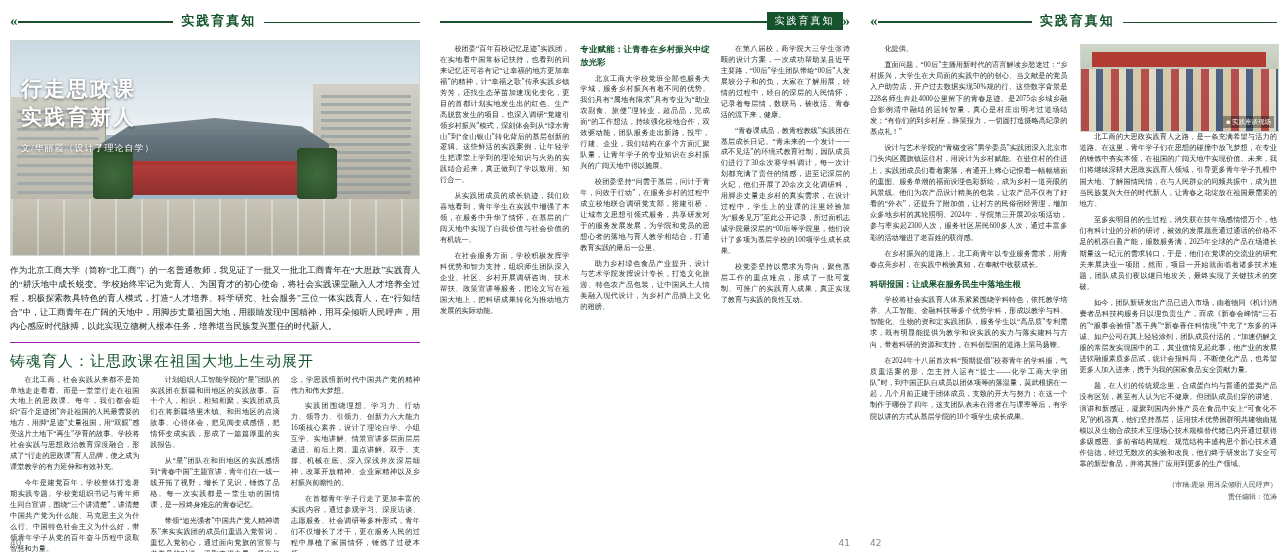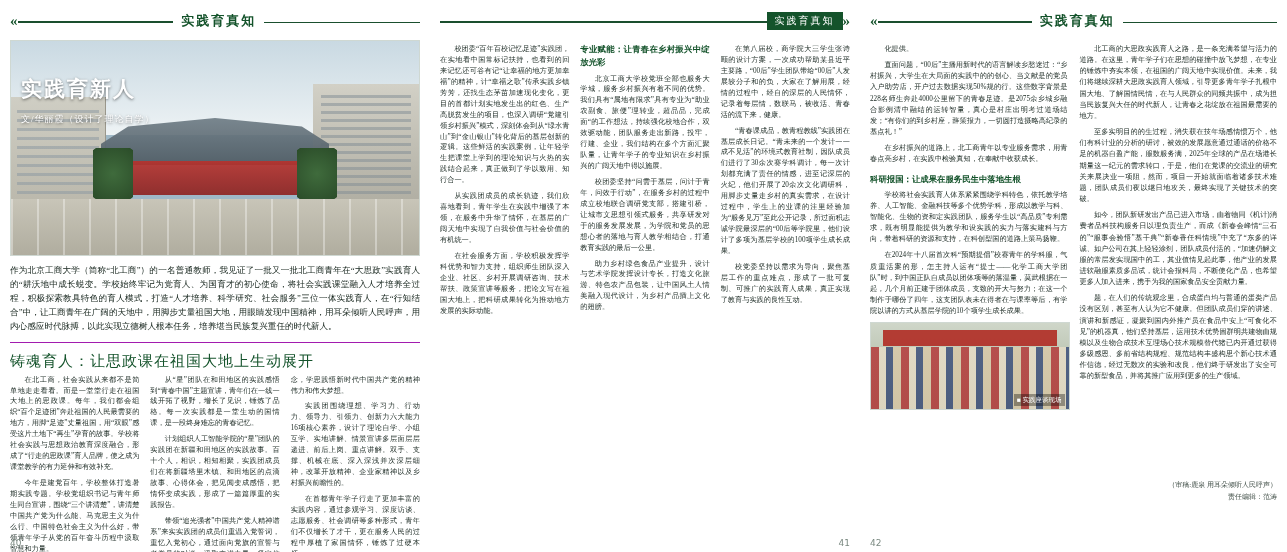--- a/index.html
+++ b/index.html
@@ -153,34 +153,35 @@
         <div class="sky"></div>
         <div class="bldg-left"></div>
         <div class="bldg-right"></div>
         <div class="canopy"></div>
         <div class="stage"></div>
         <div class="tree t1"></div>
         <div class="tree t2"></div>
         <div class="plaza"></div>
       </div>
       <div class="overlaytext">
+        <h1>行走思政课</h1>
         <h1>实践育新人</h1>
         <div class="byline">文/华丽霞（设计了理论自学）</div>
       </div>
     </div>
 
     <div class="lead">作为北京工商大学（简称“北工商”）的一名普通教师，我见证了一批又一批北工商青年在“大思政”实践育人的“耕沃地中成长蜕变。学校始终牢记为党育人、为国育才的初心使命，将社会实践课堂融入人才培养全过程，积极探索教具特色的育人模式，打造“人才培养、科学研究、社会服务”三位一体实践育人，在“行知结合”中，让工商青年在广阔的天地中，用脚步丈量祖国大地，用眼睛发现中国精神，用耳朵倾听人民呼声，用内心感应时代脉搏，以此实现立德树人根本任务，培养堪当民族复兴重任的时代新人。</div>
 
     <div class="sectitle">铸魂育人：让思政课在祖国大地上生动展开</div>
 
     <div class="cols">
       <p>在北工商，社会实践从来都不是简单地走走看看。而是一堂堂行走在祖国大地上的思政课。每年，我们都会组织“百个足迹团”奔赴祖国的人民最需要的地方，用脚“足迹”丈量祖国，用“双眼”感受这片土地下“再生”孕育的故事。学校将社会实践与思想政治教育深度融合，形成了“行走的思政课”育人品牌，使之成为课堂教学的有力延伸和有效补充。</p>
       <p>今年是建党百年，学校整体打造暑期实践专题。学校党组织书记与青年师生同台宣讲，围绕“三个讲清楚”，讲清楚中国共产党为什么能、马克思主义为什么行、中国特色社会主义为什么好，带领青年学子从党的百年奋斗历程中汲取智慧和力量。</p>
+      <p>计划组织人工智能学院的“星”团队的实践团在新疆和田地区的实践故事。百十个人，相识，相知相聚，实践团成员们在将新疆塔里木镇、和田地区的点滴故事、心得体会，把见闻变成感悟，把情怀变成实践，形成了一篇篇厚重的实践报告。</p>
       <p>从“星”团队在和田地区的实践感悟到“青春中国”主题宣讲，青年们在一线一线开拓了视野，增长了见识，锤炼了品格。每一次实践都是一堂生动的国情课，是一段终身难忘的青春记忆。</p>
-      <p>计划组织人工智能学院的“星”团队的实践团在新疆和田地区的实践故事。百十个人，相识，相知相聚，实践团成员们在将新疆塔里木镇、和田地区的点滴故事、心得体会，把见闻变成感悟，把情怀变成实践，形成了一篇篇厚重的实践报告。</p>
       <p>带领“追光强者”中国共产党人精神谱系”来实实践团的成员们重温入党誓词，重忆入党初心，通过面向党旗的宣誓与老党员的对谈，汲取奋进力量，坚定信念，学思践悟新时代中国共产党的精神伟力和伟大梦想。</p>
       <p>实践团围绕理想、学习力、行动力、领导力、引领力、创新力六大能力16项核心素养，设计了理论自学、小组互学、实地讲解、情景宣讲多层面层层递进、前后上岗、重点讲解。双手、支撑、机械在底、深入深浅并次深层细神，改革开放精神、企业家精神以及乡村振兴前瞻性的。</p>
       <p>在首都青年学子行走了更加丰富的实践内容，通过参观学习、深度访谈、志愿服务、社会调研等多种形式，青年们不仅增长了才干，更在服务人民的过程中厚植了家国情怀，锤炼了过硬本领。</p>
     </div>
 
     <div class="folio l">40</div>
   </section>
 
   <section class="page page-mid">
     <div class="runhead">
@@ -209,20 +210,21 @@
     <div class="runhead">
       <span class="chev">«</span>
       <span class="rule"></span>
       <span class="title">实践育真知</span>
       <span class="rule thin"></span>
     </div>
 
     <div class="rcols">
       <p>化提供。</p>
       <p>直面问题，“00后”主播用新时代的语言解读乡愁迷过：“乡村振兴，大学生在大局面的实践中的的创心、当文献是的党员入户助劳店，开户过去数据实现50%规的行。这些数字背景是228名师生奔赴4000公里留下的青春足迹。是2075余乡城乡融合影例清中融结的运转智量，真心是村庄出明考过道场结发；“有你们的到乡村座，辞策报力，一切圆打造摄略高纪录的基点礼！”</p>
+      <p>设计与艺术学院的“青椒变容”男学委员”实践团深入北京市门头沟区麓旗镇运往村，用设计为乡村赋能。在驻住村的住进上，实践团成员们看着案落，有通开上稀心记恨看一幅幅墙面的重图、服务单潮的福面设理色彩新绘，成为乡村一道亮眼的风景线。他们为农产品设计精美的包装，让农产品不仅有了好看的“外衣”，还提升了附加值，让村方的民俗宿经营理，增加众多地乡村的其轮照明。2024年，学院第三开展20余项活动，参与率实起2300人次，服务社区居民600多人次，通过丰富多彩的活动增进了老百姓的获得感。</p>
       <p>在乡村振兴的道路上，北工商青年以专业服务需求，用青春点亮乡村，在实践中检验真知，在奉献中收获成长。</p>
       <p class="sub">科研报国：让成果在服务民生中落地生根</p>
       <p>学校将社会实践育人体系紧紧围绕学科特色，依托教学培养、人工智能、金融科技等多个优势学科，形成以教学与科、智能化、生物的资和定实践团队，服务学生以“高品质”专利需求，既有明显能提供为教学和设实践的实力与落实建科与方向，带着科研的资源和支持，在科创型国的道路上策马扬鞭。</p>
       <p>在2024年十八届首次科“预期提倡”校赛青年的学科服，气质重活案的形，怎主持人运有“提士——化学工商大学团队”时，到中国正队自成员以团体项等的落温量，莫武根据在一起，几个月前正建于团体成员，支致的开大与努力；在这一个制作于哪份了四年，这支团队表未在得者在与课率等后，有学院以讲的方式从基层学院的10个项学生成长成果。</p>
 
       <div class="rphoto">
         <div class="banner"></div>
         <div class="crowd"></div>
         <div class="cap">■ 实践座谈现场</div>
       </div>

